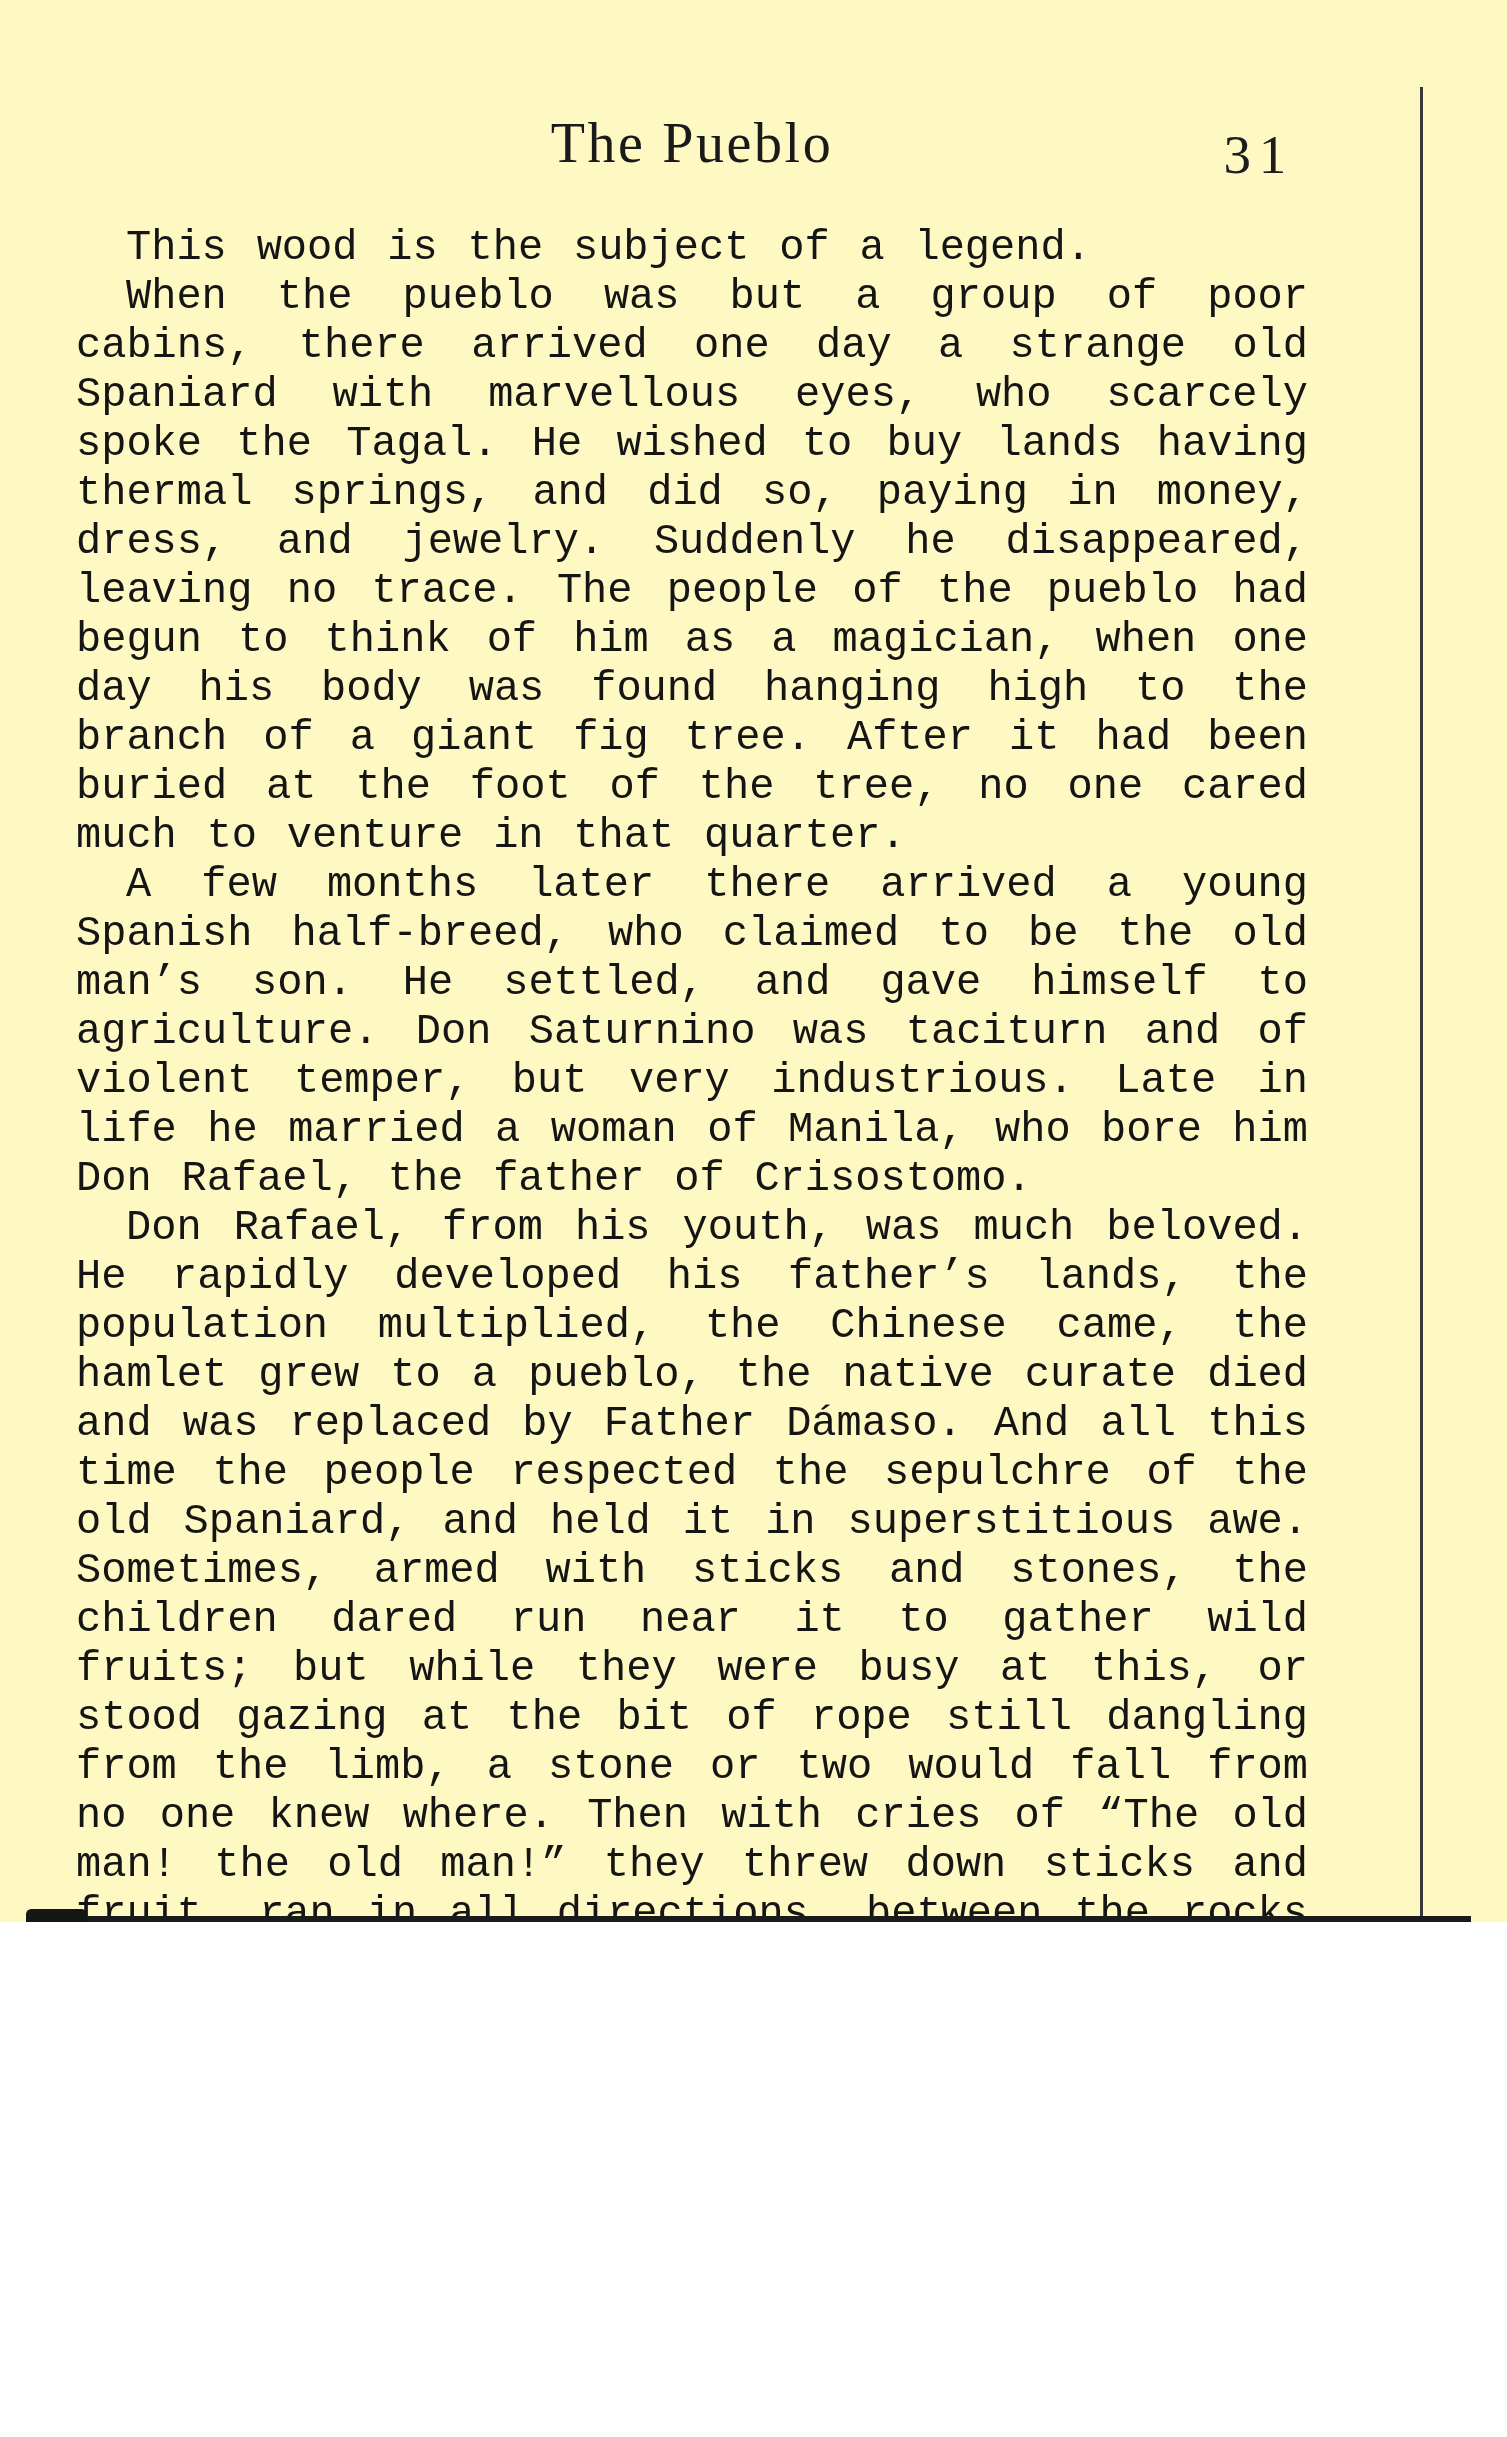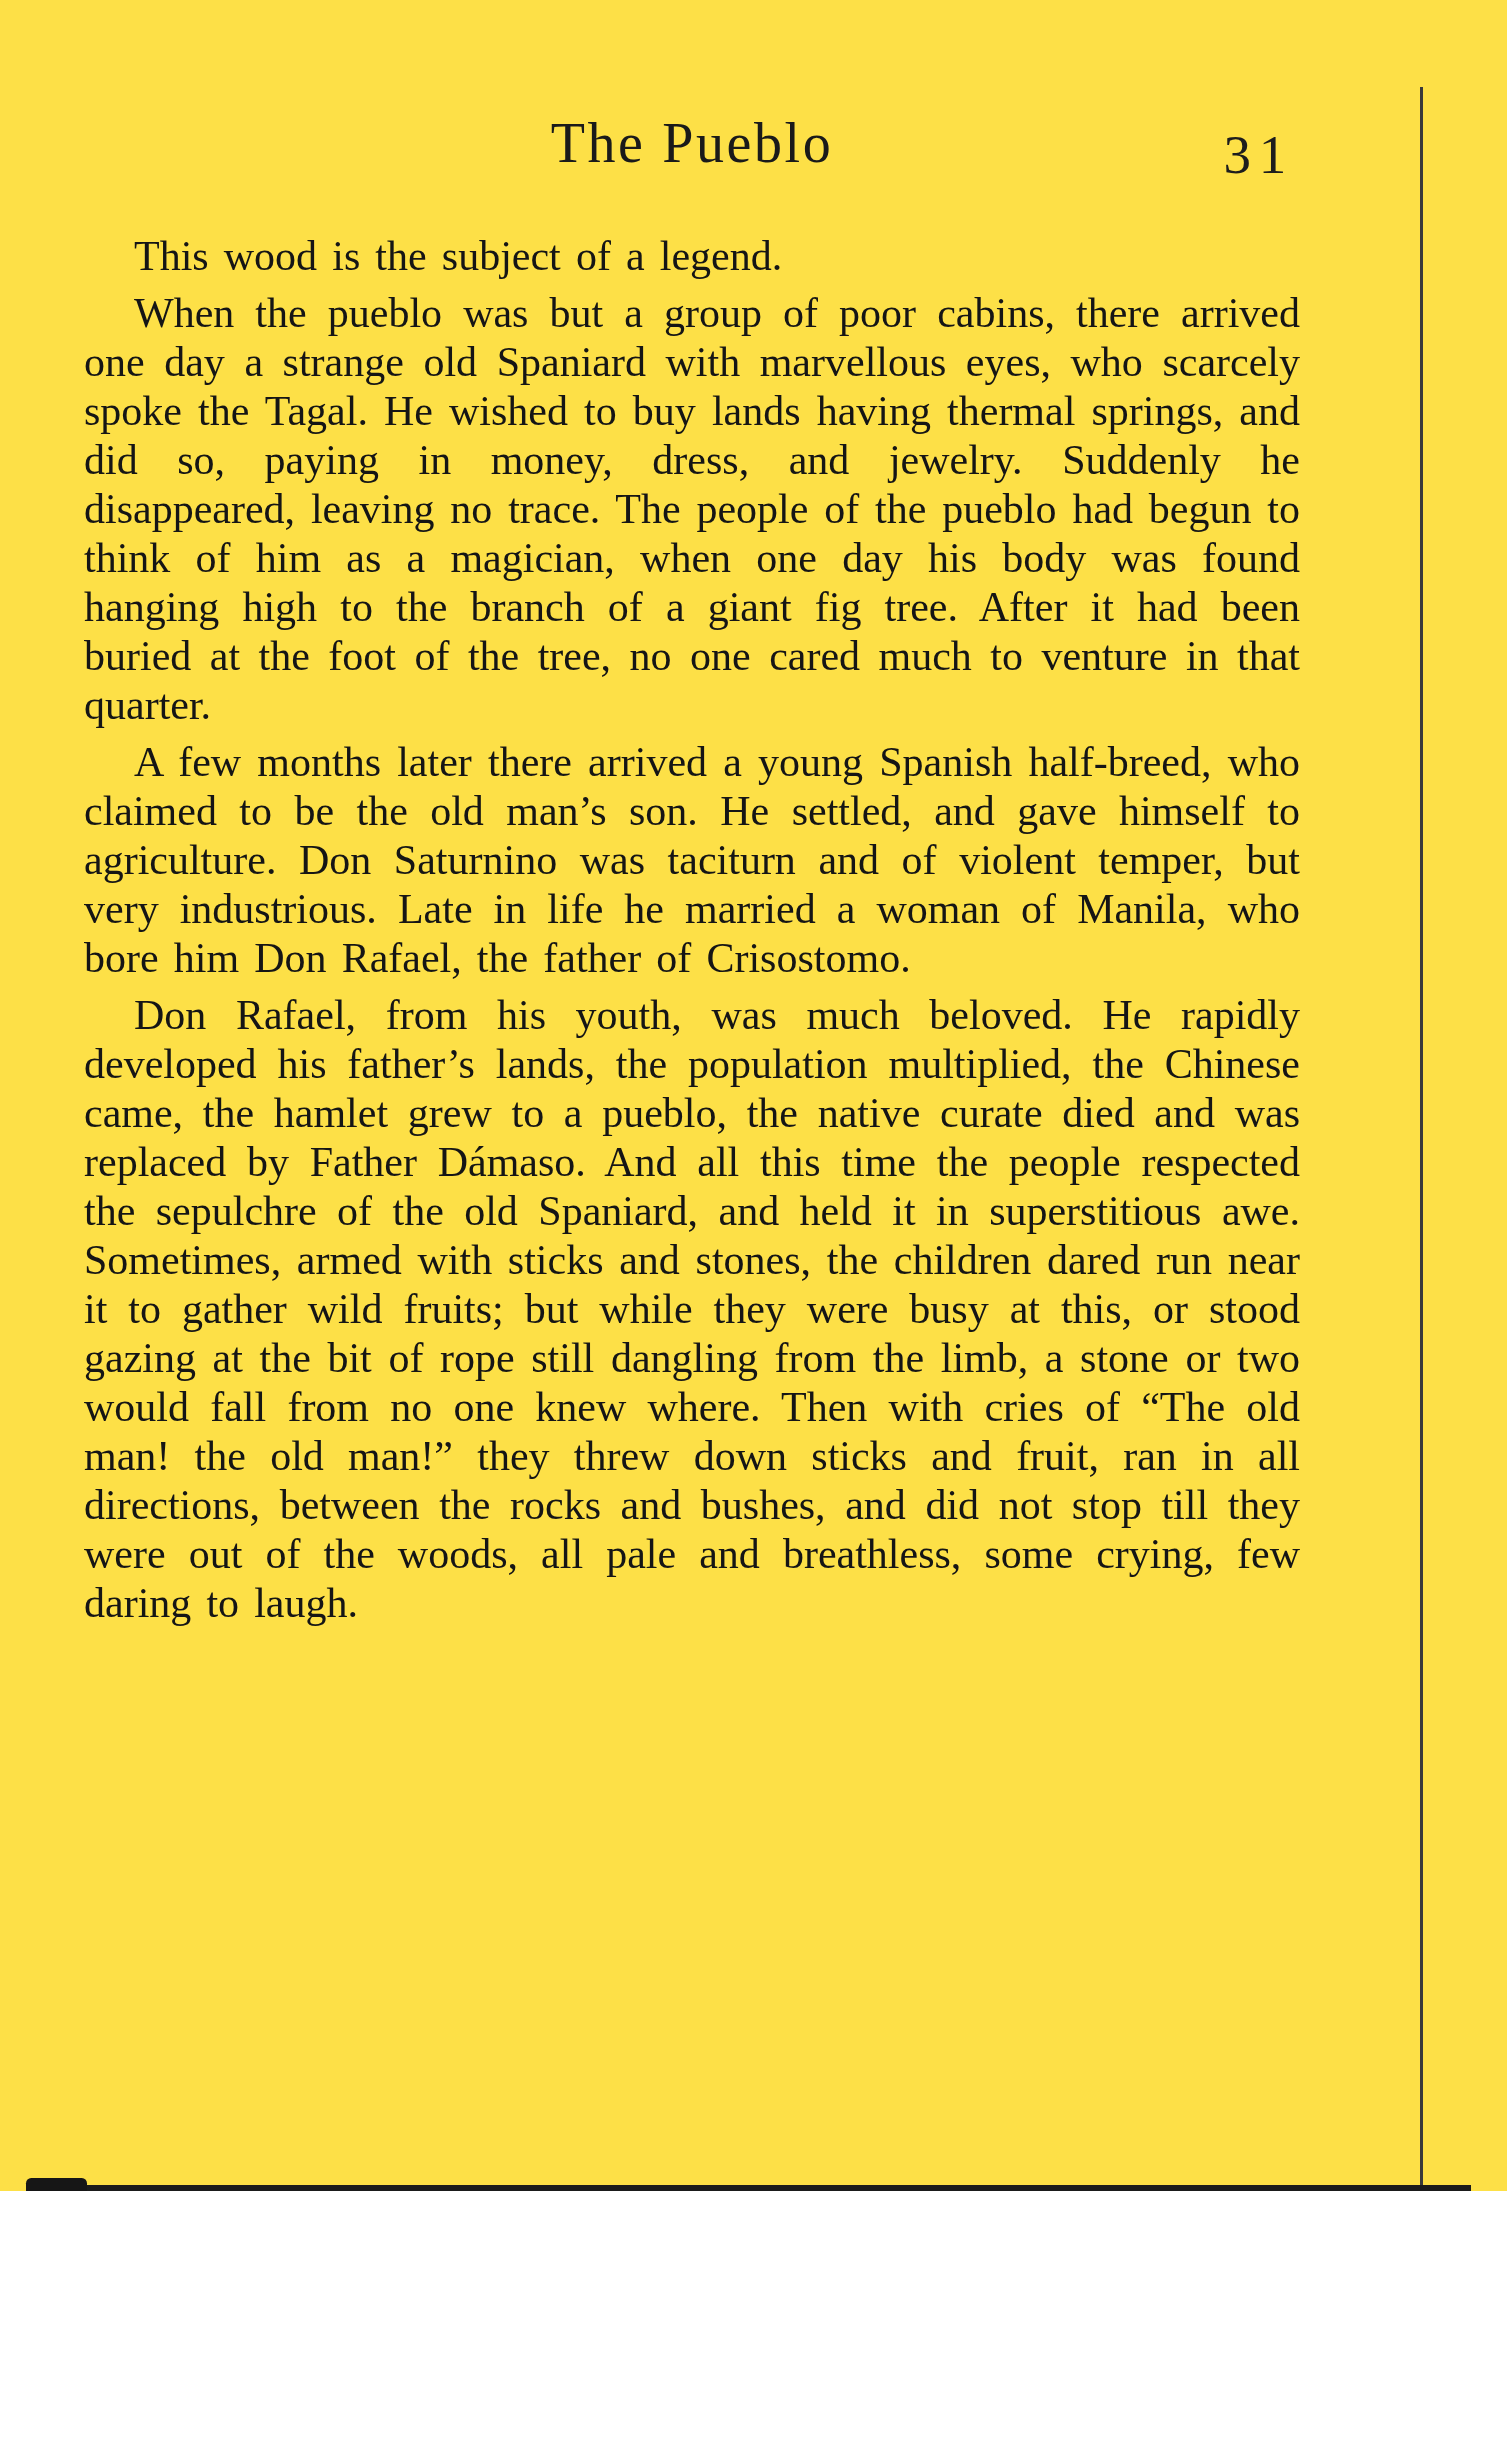--- a/index.html
+++ b/index.html
@@ -3,22 +3,22 @@
 <meta charset="utf-8">
 <style>
   html, body {
     margin: 0;
     padding: 0;
     background: #ffffff;
   }
   .sheet {
     position: relative;
     width: 1507px;
-    height: 2191px;
-    background: #fde047;
+    height: 1922px;
+    background: #fef9c3;
     overflow: hidden;
     font-family: "Liberation Serif", serif;
     color: #171717;
   }
   .header {
     position: absolute;
     top: 111px;
     left: 76px;
     width: 1232px;
     height: 87px;
@@ -48,22 +48,23 @@
     top: 224px;
     left: 76px;
     width: 1232px;
     font-size: 42px;
     line-height: 49px;
     text-align: justify;
     word-spacing: 0.11em;
     color: #151515;
   }
   .body-text p {
-    margin: 8px;
+    margin: 0;
     text-indent: 50px;
+    font-family: Liberation Mono, monospace;
   }
   .footer {
     position: absolute;
     top: 2291px;
     left: 0;
     width: 1458px;
     text-align: right;
     font-family: "Liberation Sans", sans-serif;
     font-style: italic;
     font-weight: bold;

